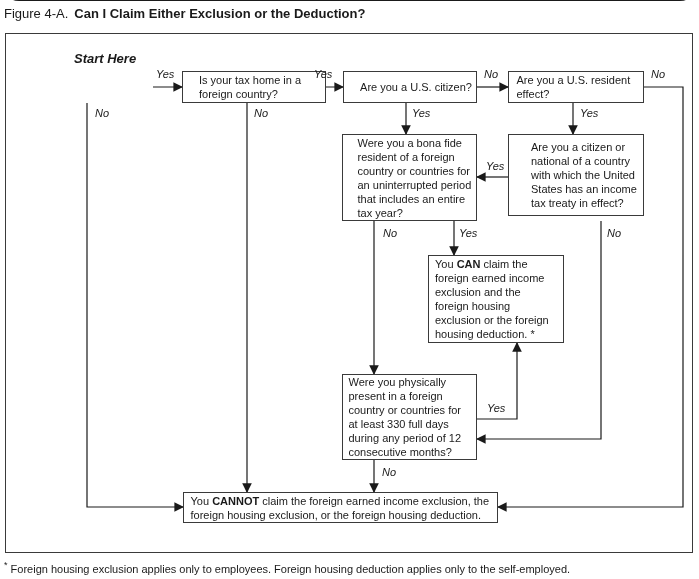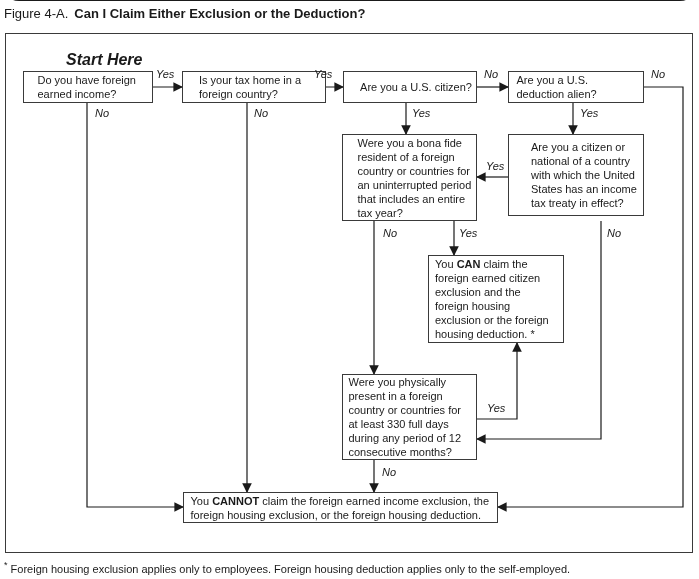--- a/index.html
+++ b/index.html
@@ -4,21 +4,21 @@
 <style>
   html,body{margin:0;padding:0;background:#fff;}
   .figure{
     position:relative;width:699px;height:579px;background:#fff;
     font-family:"Liberation Sans",sans-serif;color:#1a1a1a;overflow:hidden;border-radius:19px;
   }
   .top-rule{position:absolute;left:0;top:0;width:699px;height:0;border-top:1.5px solid #1a1a1a;}
   .fig-title{position:absolute;left:4px;top:6px;font-size:13px;white-space:nowrap;}
   .fig-title .bold{font-weight:bold;margin-left:6px;}
   .outer-frame{position:absolute;left:5px;top:33px;width:686px;height:518px;border:1px solid #3a3a3a;}
-  .start-here{position:absolute;left:66px;top:51px;font-size:16px;font-weight:bold;font-style:italic;}
+  .start-here{position:absolute;left:74px;top:51px;font-size:13px;font-weight:bold;font-style:italic;}
   .node{
     position:absolute;border:1.5px solid #3a3a3a;background:#fff;
     display:flex;align-items:center;justify-content:center;
     font-size:11px;line-height:14px;box-sizing:border-box;
   }
   .node .txt{text-align:left;}
   .edge-label{position:absolute;font-size:11px;font-style:italic;white-space:nowrap;}
   svg.wires{position:absolute;left:0;top:0;pointer-events:none;}
   .footnote{position:absolute;left:4px;top:560px;font-size:11px;}
   .footnote .sup{vertical-align:super;font-size:9px;}
@@ -74,40 +74,37 @@
       <path d="M573,103 V134" marker-end="url(#arr)"></path>
       <path d="M508,177 H477" marker-end="url(#arr)"></path>
       <path d="M374,221 V374" marker-end="url(#arr)"></path>
       <path d="M454,221 V255" marker-end="url(#arr)"></path>
       <path d="M601,221 V439 H477" marker-end="url(#arr)"></path>
       <path d="M477,419 H517 V343" marker-end="url(#arr)"></path>
       <path d="M374,460 V492" marker-end="url(#arr)"></path>
     </g>
   </svg>
 
-  <div class="node" id="n-foreign-income">
-    <div class="txt">Do you have foreign earned income?</div>
-  </div>
   <div class="node" id="n-tax-home">
     <div class="txt">Is your tax home in a foreign country?</div>
   </div>
   <div class="node" id="n-us-citizen">
     <div class="txt">Are you a U.S. citizen?</div>
   </div>
   <div class="node" id="n-resident-alien">
-    <div class="txt">Are you a U.S. deduction alien?</div>
+    <div class="txt">Are you a U.S. resident effect?</div>
   </div>
   <div class="node" id="n-bona-fide">
     <div class="txt">Were you a bona fide resident of a foreign country or countries for an uninterrupted period that includes an entire tax year?</div>
   </div>
   <div class="node" id="n-tax-treaty">
     <div class="txt">Are you a citizen or national of a country with which the United States has an income tax treaty in effect?</div>
   </div>
   <div class="node" id="n-can-claim">
-    <div class="txt"><span>You </span><b>CAN</b><span> claim the foreign earned citizen exclusion and the foreign housing exclusion or the foreign housing deduction. *</span></div>
+    <div class="txt"><span>You </span><b>CAN</b><span> claim the foreign earned income exclusion and the foreign housing exclusion or the foreign housing deduction. *</span></div>
   </div>
   <div class="node" id="n-physical-presence">
     <div class="txt">Were you physically present in a foreign country or countries for at least 330 full days during any period of 12 consecutive months?</div>
   </div>
   <div class="node" id="n-cannot-claim">
     <div class="txt"><span>You </span><b>CANNOT</b><span> claim the foreign earned income exclusion, the foreign housing exclusion, or the foreign housing deduction.</span></div>
   </div>
 
   <span class="edge-label" style="left:156px;top:68px;">Yes</span>
   <span class="edge-label" style="left:314px;top:68px;">Yes</span>

